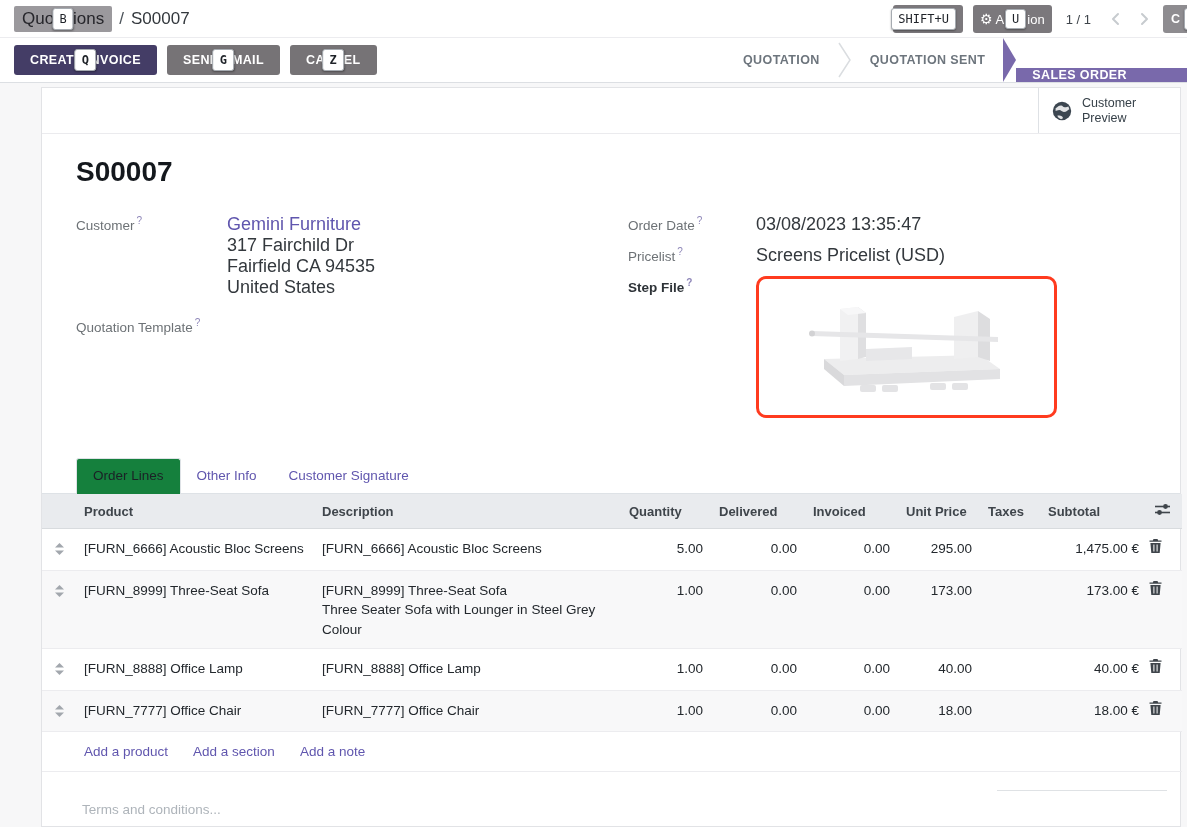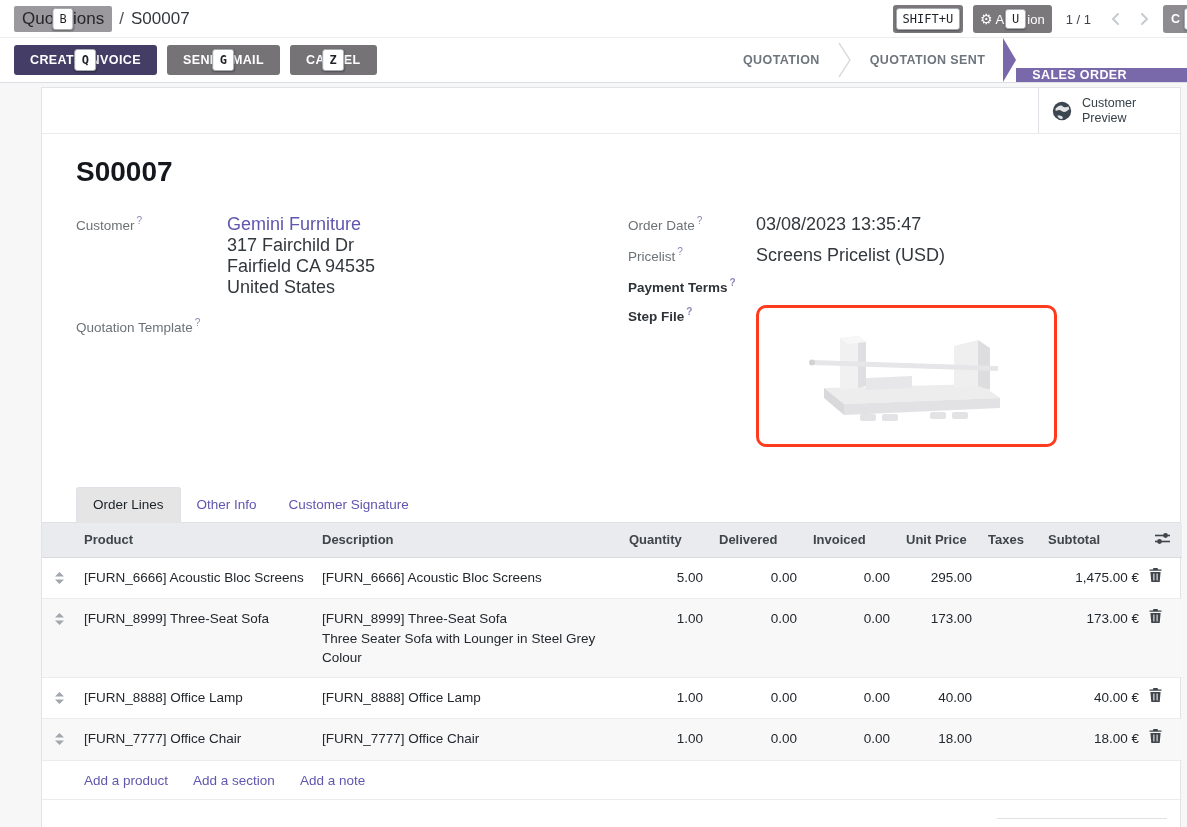--- a/index.html
+++ b/index.html
@@ -13,21 +13,21 @@
   .bc-parent { position:relative; background:#9b999d; color:#26262b; padding:3px 8px; border-radius:2px; }
   .bc-current { color:#33383d; }
   .kbd { background:#fff; border:1px solid #a6abb1; border-radius:3px; color:#1f2329;
          font-family:"DejaVu Sans Mono", monospace; font-size:12px; line-height:1;
          padding:4px 6px; box-shadow:0 1px 2px rgba(0,0,0,.35); display:inline-block; }
   .kbd-float { position:absolute; left:50%; top:50%; transform:translate(-50%,-50%); z-index:5; }
 
   .topbar-right { position:absolute; right:0; top:0; height:38px; display:flex; align-items:center; gap:10px; }
   .btn-gray-sm { position:relative; background:#7b787c; border-radius:3px; height:28px;
                  display:flex; align-items:center; color:#fff; font-size:13px; padding:0 7px; }
-  .save-btn { width:70px; justify-content:center;margin-left:21px; }
+  .save-btn { width:70px; justify-content:flex-end;margin-left:21px; }
   .gear { font-size:14px; line-height:1; margin-right:3px; color:#fff; }
   .action-btn .kbd { margin:0 1px; padding:3px 6px; }
   .pager { display:flex; align-items:center; gap:20px; font-size:13px; color:#3f454b; margin:0 4px; }
   .pg-arrow { display:flex; align-items:center; }
   .corner-btn { position:relative; background:#8e8c90; border-radius:3px; height:28px; min-width:70px;
                 display:flex; align-items:center; color:#fff; font-size:12.5px; font-weight:bold;
                 padding:0 8px; margin-right:-46px; }
   .corner-btn .kbd { margin-left:4px; }
 
   .controlbar { position:relative; height:45px; background:#fff; border-bottom:1px solid #dcdfe3;
@@ -71,21 +71,21 @@
   .fvalue { font-size:18px; color:#33383d; line-height:21px; }
   .link { color:#6056ae; text-decoration:none; cursor:pointer; }
   .rowgap { height:8px; }
 
   .stepfile-box { width:301px; height:142px; border:3px solid #ff3b1f; border-radius:10px;
                   background:#fff; display:flex; align-items:center; justify-content:center; }
 
   
   .tabs { display:flex; margin-top:30px; padding-left:34px; border-bottom:1px solid #dee2e6; align-items:flex-end; }
   .tab { font-size:13.5px; padding:9px 16px 10px; cursor:pointer; color:#6056ae; }
-  .tab.active { background:#e5e5e5; color:#1b2026; border:1px solid #dee2e6; border-bottom:none;
+  .tab.active { background:#15803d; color:#1b2026; border:1px solid #dee2e6; border-bottom:none;
                 border-radius:3px 3px 0 0; margin-bottom:-1px; padding-bottom:11px; }
 
   
   table.lines { width:100%; border-collapse:collapse; table-layout:fixed; }
   table.lines th { background:#e9ebee; font-size:13px; color:#3f454b; text-align:left;
                    padding:9px 8px; border-bottom:1px solid #d8dbde; font-weight:bold; }
   table.lines td { font-size:13.5px; color:#23282d; padding:10px 8px 9px; vertical-align:top;
                    border-top:1px solid #ececef; line-height:1.45; }
   table.lines tr.striped td { background:#f8f8f9; }
   .num { text-align:right; }
@@ -223,26 +223,20 @@
           <div class="flabel">
             <span>Order Date</span><span class="fhelp">?</span>
           </div>
           <div class="fvalue">03/08/2023 13:35:47</div>
         </div>
         <div class="frow">
           <div class="flabel">
             <span>Pricelist</span><span class="fhelp">?</span>
           </div>
           <div class="fvalue">Screens Pricelist (USD)</div>
-        </div>
-        <div class="frow">
-          <div class="flabel strong">
-            <span>Payment Terms</span><span class="fhelp">?</span>
-          </div>
-          <div class="fvalue"></div>
         </div>
         <div class="frow" style="margin-top:4px;">
           <div class="flabel strong">
             <span>Step File</span><span class="fhelp">?</span>
           </div>
           <div class="stepfile-box">
             <svg width="210" height="100" viewBox="0 0 210 100">
 
               <polygon points="22,62 178,58 198,72 42,78" fill="#ededee"></polygon>
               <polygon points="42,78 198,72 198,82 42,89" fill="#e2e2e4"></polygon>

